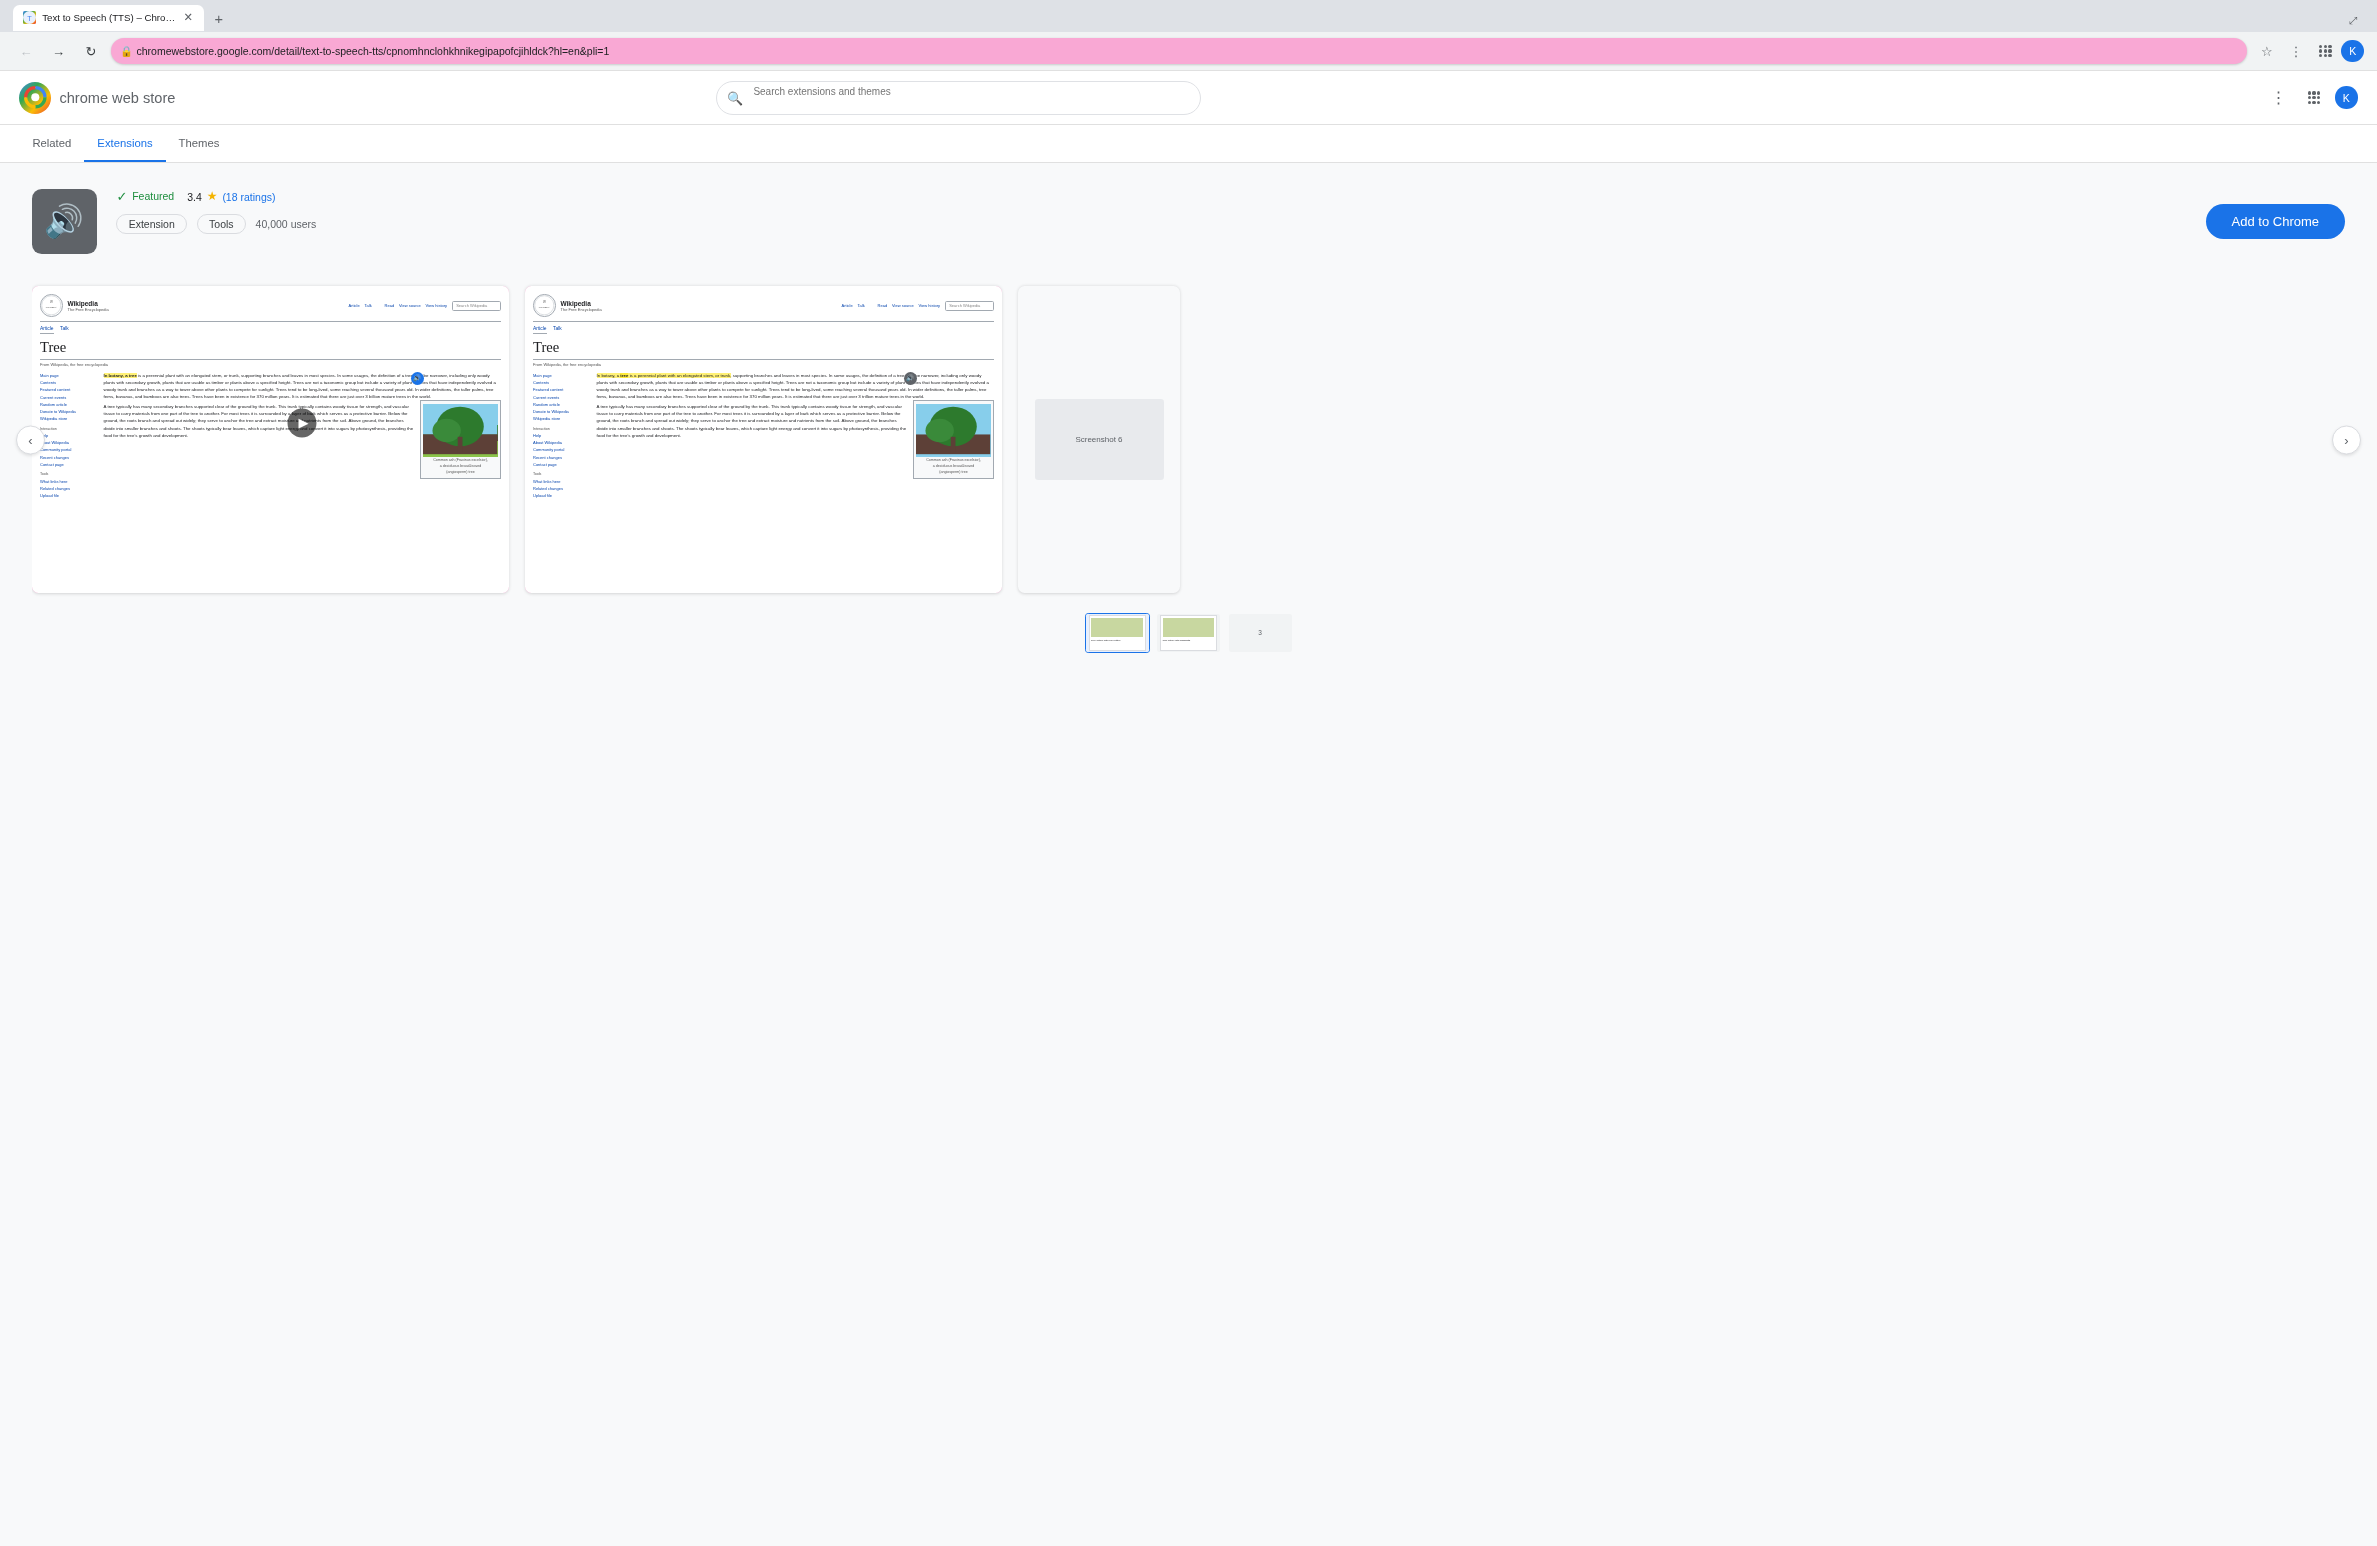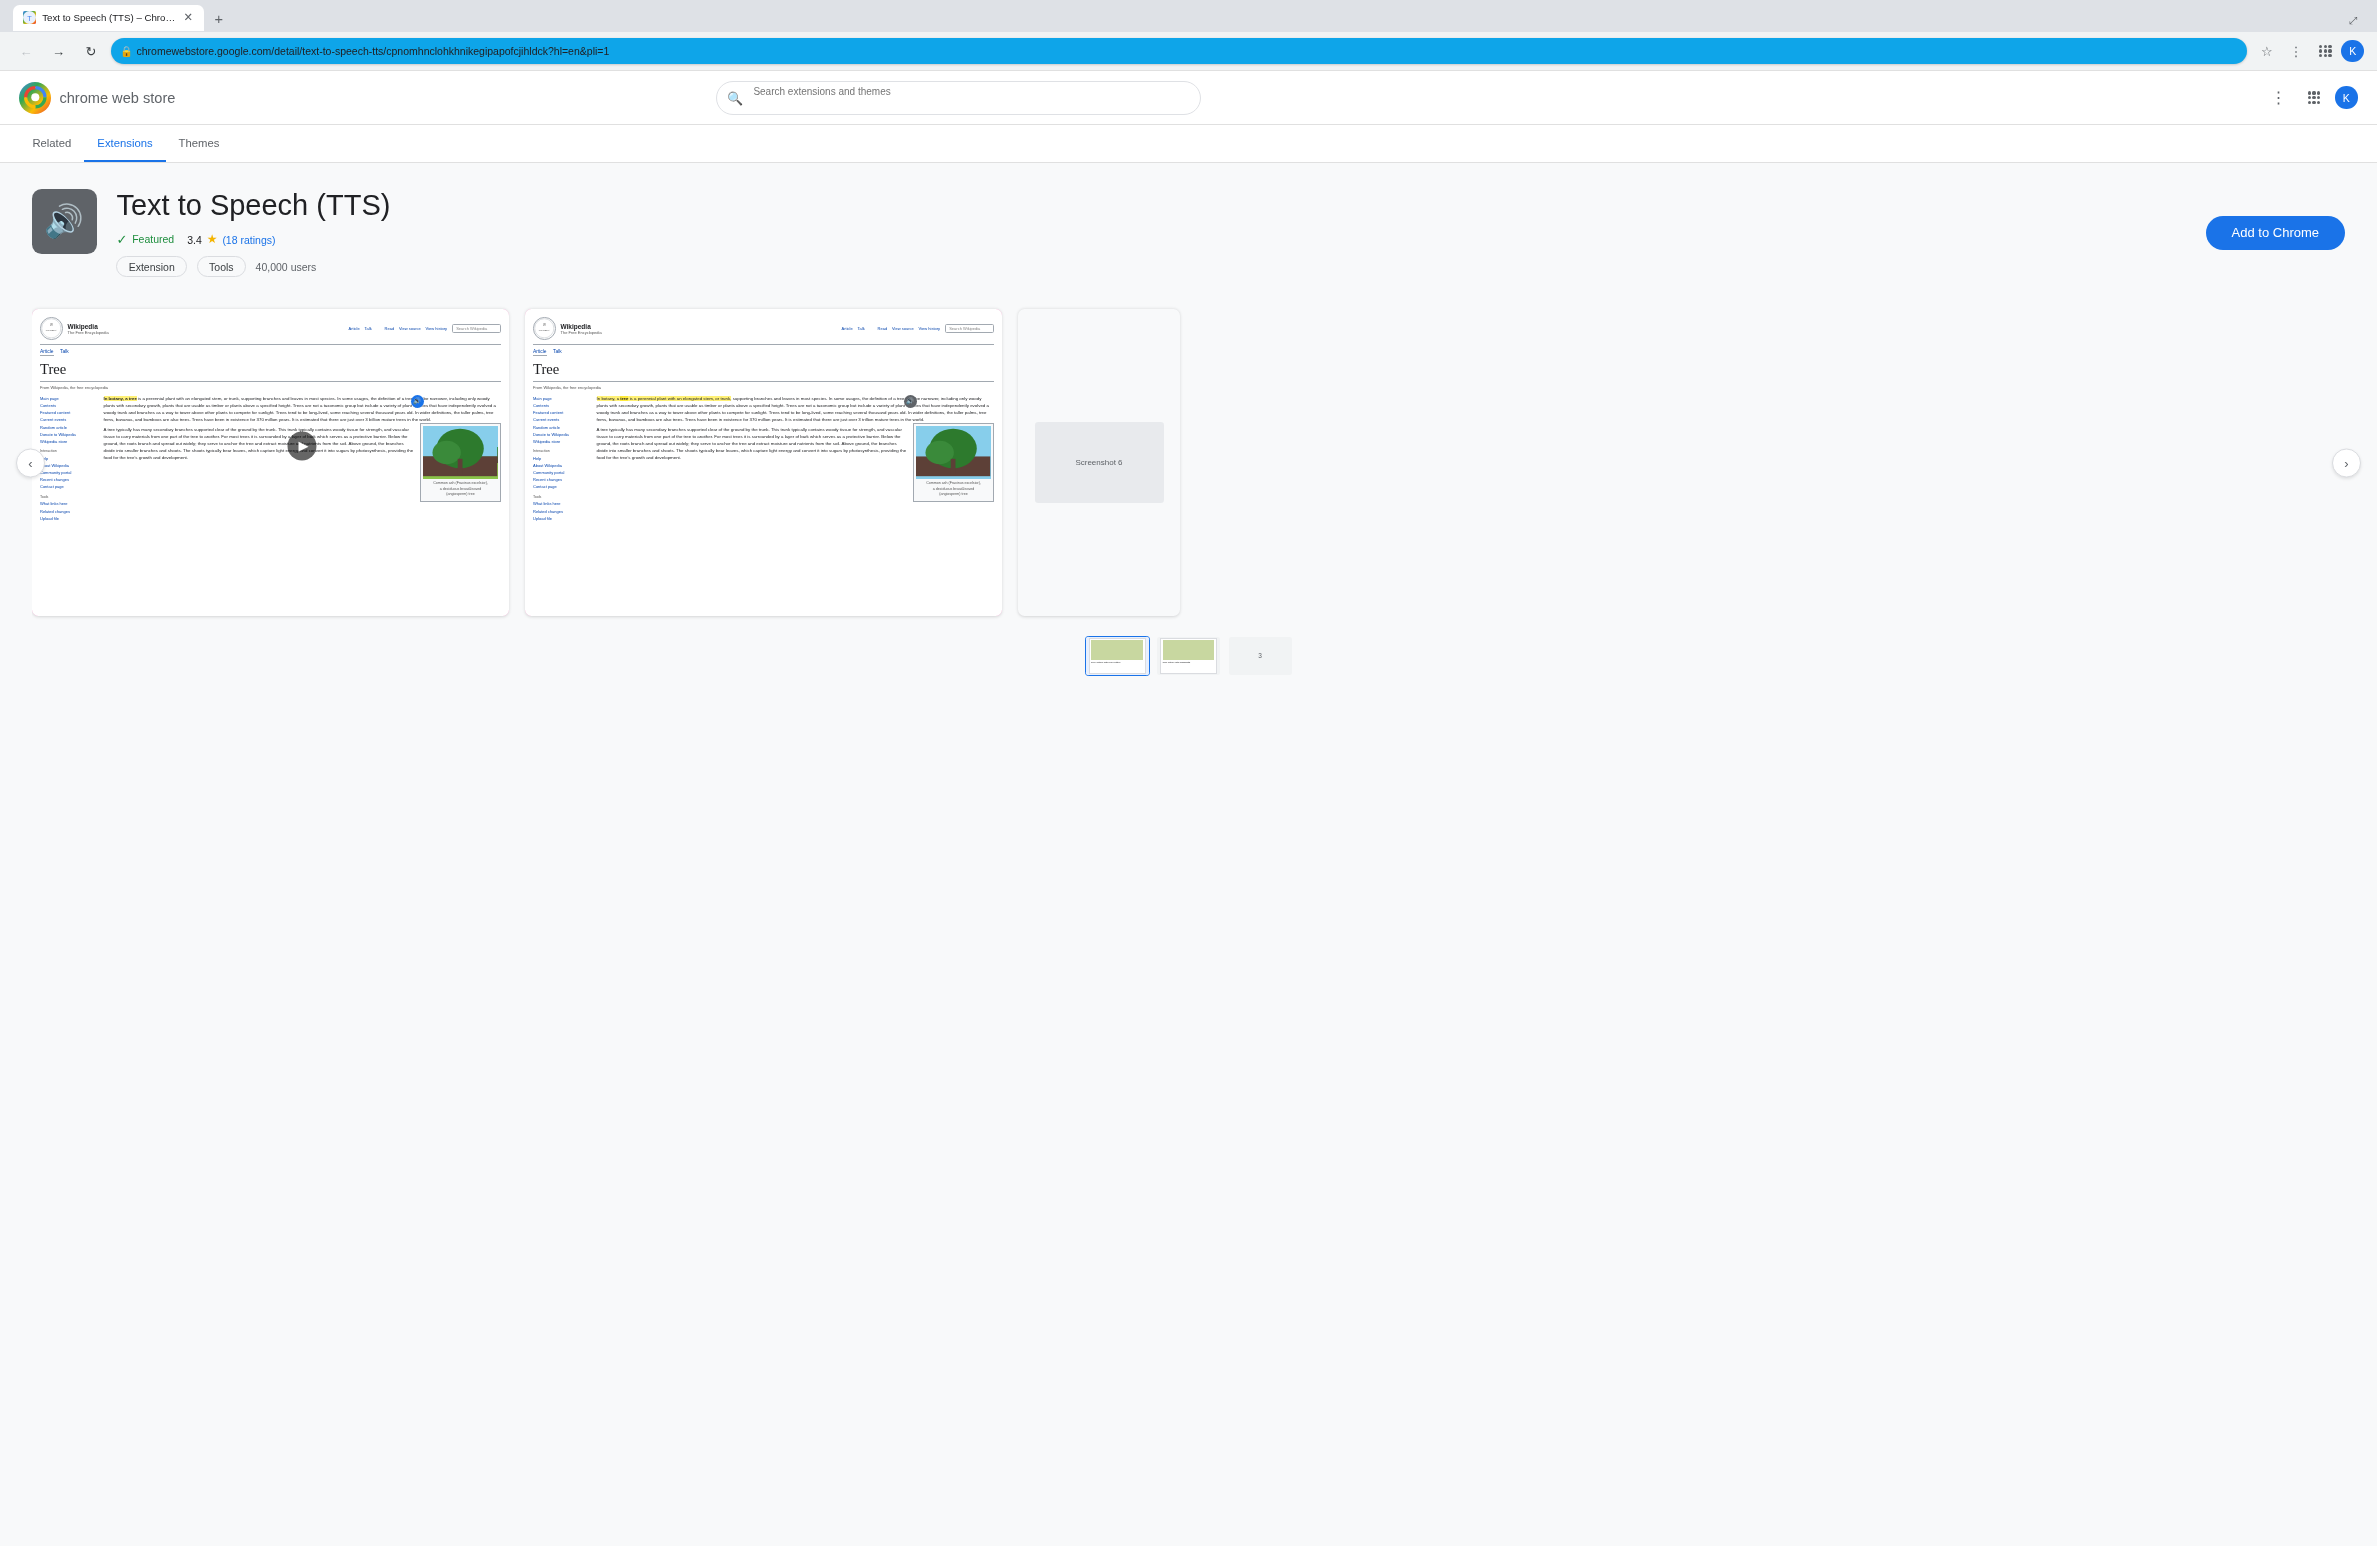--- a/index.html
+++ b/index.html
@@ -15,21 +15,21 @@
     .tab-close { color: #5f6368; font-size: 11.3px; width: 13px; height: 13px; display: flex; align-items: center; justify-content: center; border-radius: 50%; cursor: pointer; }
     .tab-new { background: none; border: none; color: #5f6368; font-size: 14.6px; cursor: pointer; width: 22.6px; height: 22.6px; display: flex; align-items: center; justify-content: center; border-radius: 50%; margin-left: 3.2px; }
     .tab-minimize { color: #5f6368; font-size: 9.7px; cursor: pointer; padding: 3.2px; }
 
     
     .toolbar { background: #f1f3f4; height: 39px; display: flex; align-items: center; padding: 0 13px; gap: 6.5px; border-bottom: 0.8px solid #e0e0e0; }
     .nav-btn { width: 26px; height: 26px; border: none; background: none; border-radius: 50%; cursor: pointer; display: flex; align-items: center; justify-content: center; color: #3c4043; font-size: 13px; }
     .nav-btn.disabled { color: #bdc1c6; cursor: default; }
     .address-bar-wrapper { flex: 1; position: relative; display: flex; align-items: center; }
     .address-lock { position: absolute; left: 9.7px; color: #5f6368; font-size: 10.5px; z-index: 1; }
-    .address-input { width: 100%; height: 26px; border: none; background: #0ea5e9; border-radius: 13px; padding: 0 9.7px 0 26px; font-size: 10.5px; color: #202124; outline: none; box-shadow: 0 0.8px 2.4px rgba(0,0,0,0.2); }
+    .address-input { width: 100%; height: 26px; border: none; background: #f9a8d4; border-radius: 13px; padding: 0 9.7px 0 26px; font-size: 10.5px; color: #202124; outline: none; box-shadow: 0 0.8px 2.4px rgba(0,0,0,0.2); }
     .toolbar-right { display: flex; align-items: center; gap: 3.2px; }
     .toolbar-btn { width: 26px; height: 26px; border: none; background: none; border-radius: 50%; cursor: pointer; display: flex; align-items: center; justify-content: center; color: #5f6368; font-size: 13px; }
     .avatar { width: 22.6px; height: 22.6px; border-radius: 50%; background: #1a73e8; color: white; display: flex; align-items: center; justify-content: center; font-size: 10.5px; font-weight: 500; cursor: pointer; }
 
     
     .cws-header { background: #fff; border-bottom: 0.8px solid #e0e0e0; padding: 9.7px 19.4px; display: flex; align-items: center; gap: 19.4px; }
     .cws-logo-area { display: flex; align-items: center; gap: 8px; }
     .cws-logo-circle { width: 32px; height: 32px; border-radius: 50%; background: linear-gradient(135deg, #4285f4 0%, #34a853 33%, #fbbc05 66%, #ea4335 100%); display: flex; align-items: center; justify-content: center; }
     .cws-title { font-size: 14.6px; color: #5f6368; font-weight: 400; letter-spacing: 0; }
     .cws-search { flex: 1; max-width: 485px; margin: 0 auto; position: relative; }
@@ -192,21 +192,20 @@
 
 <div class="cws-content">
 
   <div class="ext-hero">
 
     <div class="tts-badge" style="width:65px; height:65px; border-radius:9.7px;">
       <span style="font-size:32px; color: white;">🔊</span>
     </div>
 
     <div class="ext-info">
-      <div class="ext-name">Text to Speech (TTS)</div>
       <div class="ext-meta">
         <div class="ext-featured">
           <span style="color:#1e8e3e; font-size:13px;">✓</span>
           <span>Featured</span>
         </div>
         <div class="ext-rating">
           <span>3.4</span>
           <span class="ext-star">★</span>
           <a class="ext-rating-link">(18 ratings)</a>
         </div>

